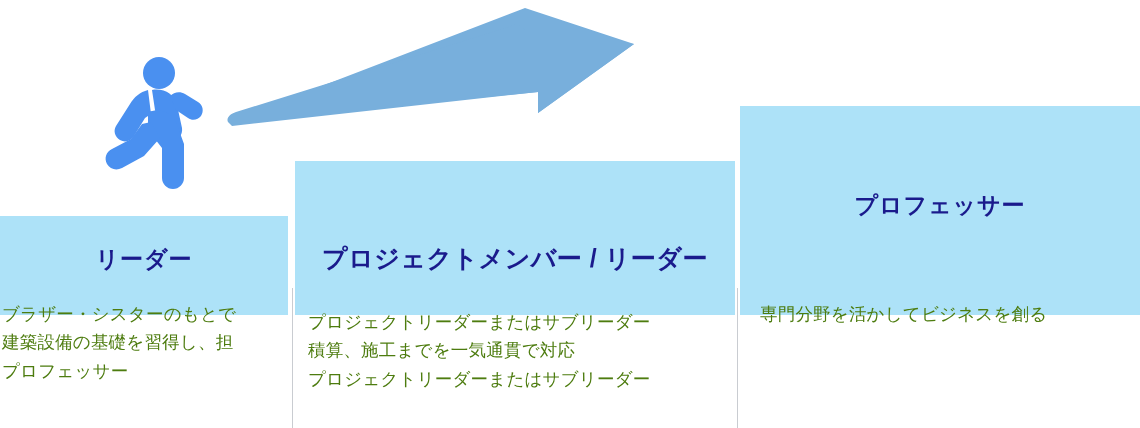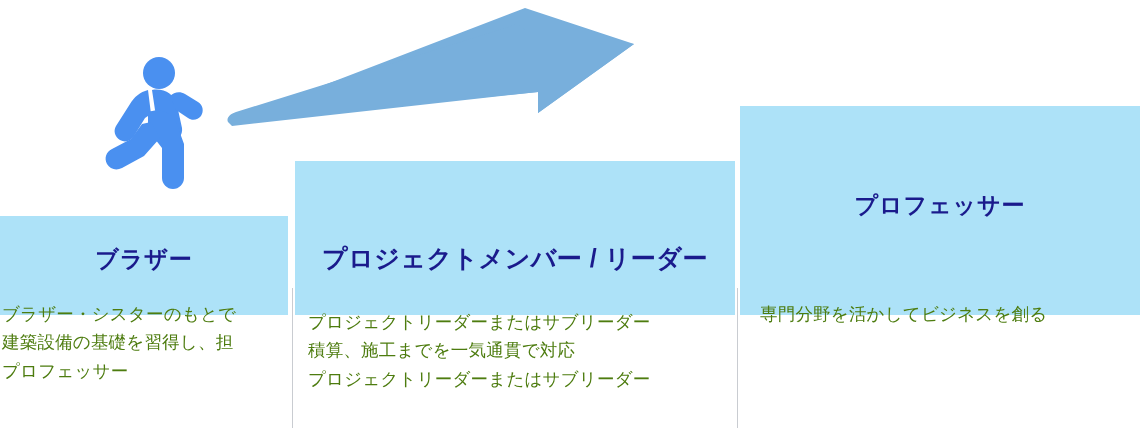--- a/index.html
+++ b/index.html
@@ -90,21 +90,21 @@
       <circle cx="55" cy="21" r="16"></circle>
       <path d="M44,38 C36,40 30,45 26,52 L12,74 C9,79 11,85 16,88 C21,91 27,89 30,84 L41,66 L47,62 L44,38 Z"></path>
       <path d="M48,38 C60,36 70,42 73,53 L78,76 C79,83 74,89 67,89 C61,90 56,85 55,79 L51,58 L48,38 Z"></path>
       <path d="M66,44 C70,40 76,39 81,42 L94,50 C99,53 100,59 97,64 C94,68 88,69 84,66 L72,58 L66,44 Z"></path>
       <path d="M44,60 C55,56 68,60 72,70 L80,92 L80,126 C80,132 75,137 69,137 C63,137 58,132 58,126 L58,96 L44,78 Z"></path>
       <path d="M47,70 L56,86 L40,104 L18,116 C12,119 6,117 3,112 C0,106 2,100 8,97 L27,87 L38,72 Z"></path>
     </g>
   </svg>
 
   <div class="step" id="step-1">
-    <span class="step-label">ブラザー</span>
+    <span class="step-label">リーダー</span>
   </div>
 
   <div class="step" id="step-2">
     <span class="step-label">プロジェクトメンバー / リーダー</span>
   </div>
 
   <div class="step" id="step-3">
     <span class="step-label">プロフェッサー</span>
   </div>
 

